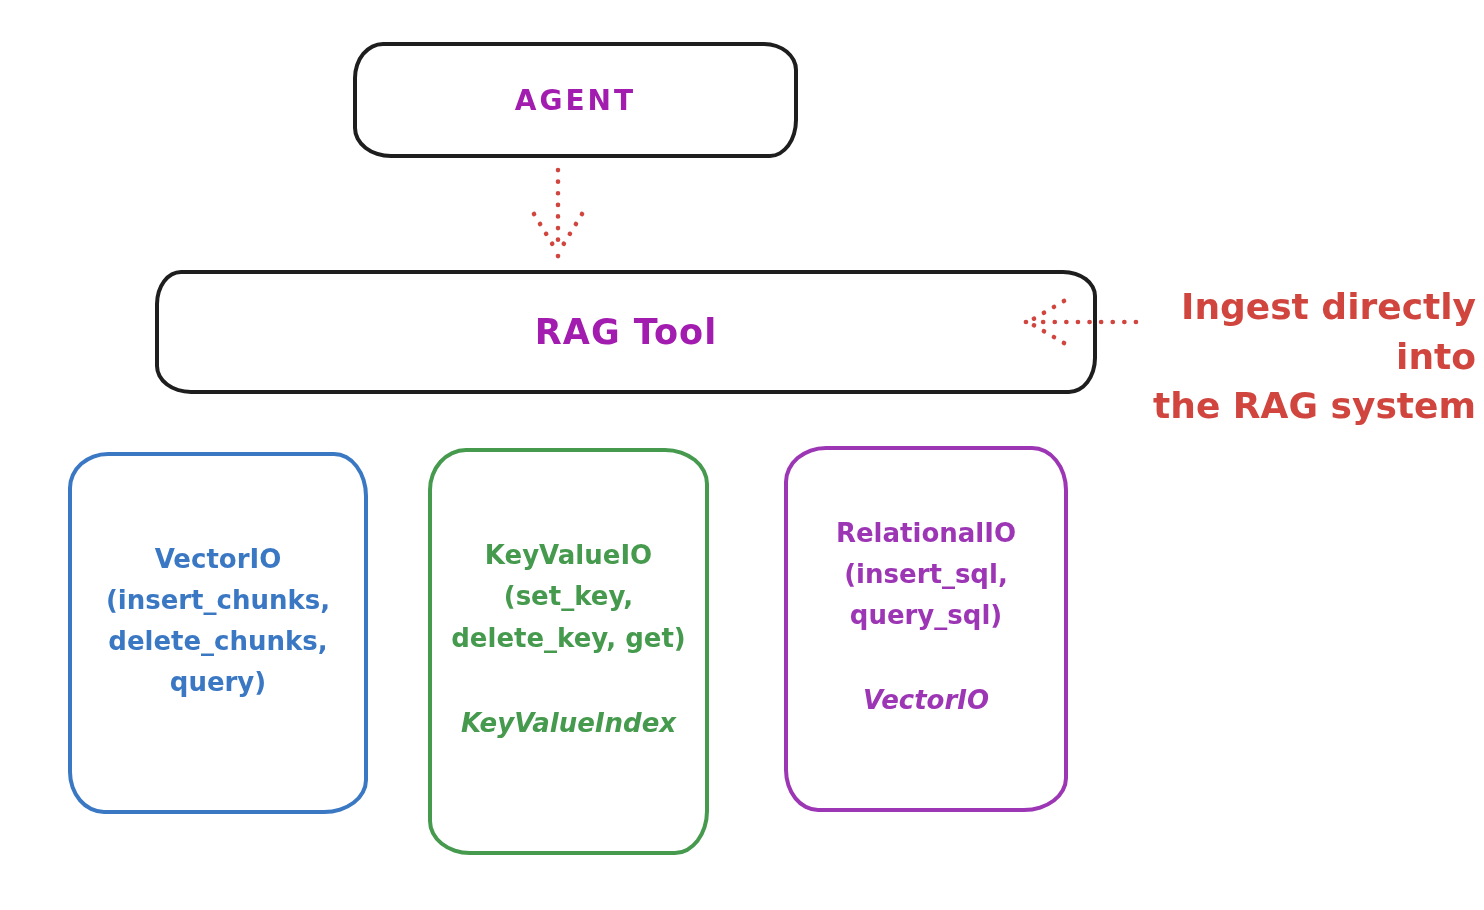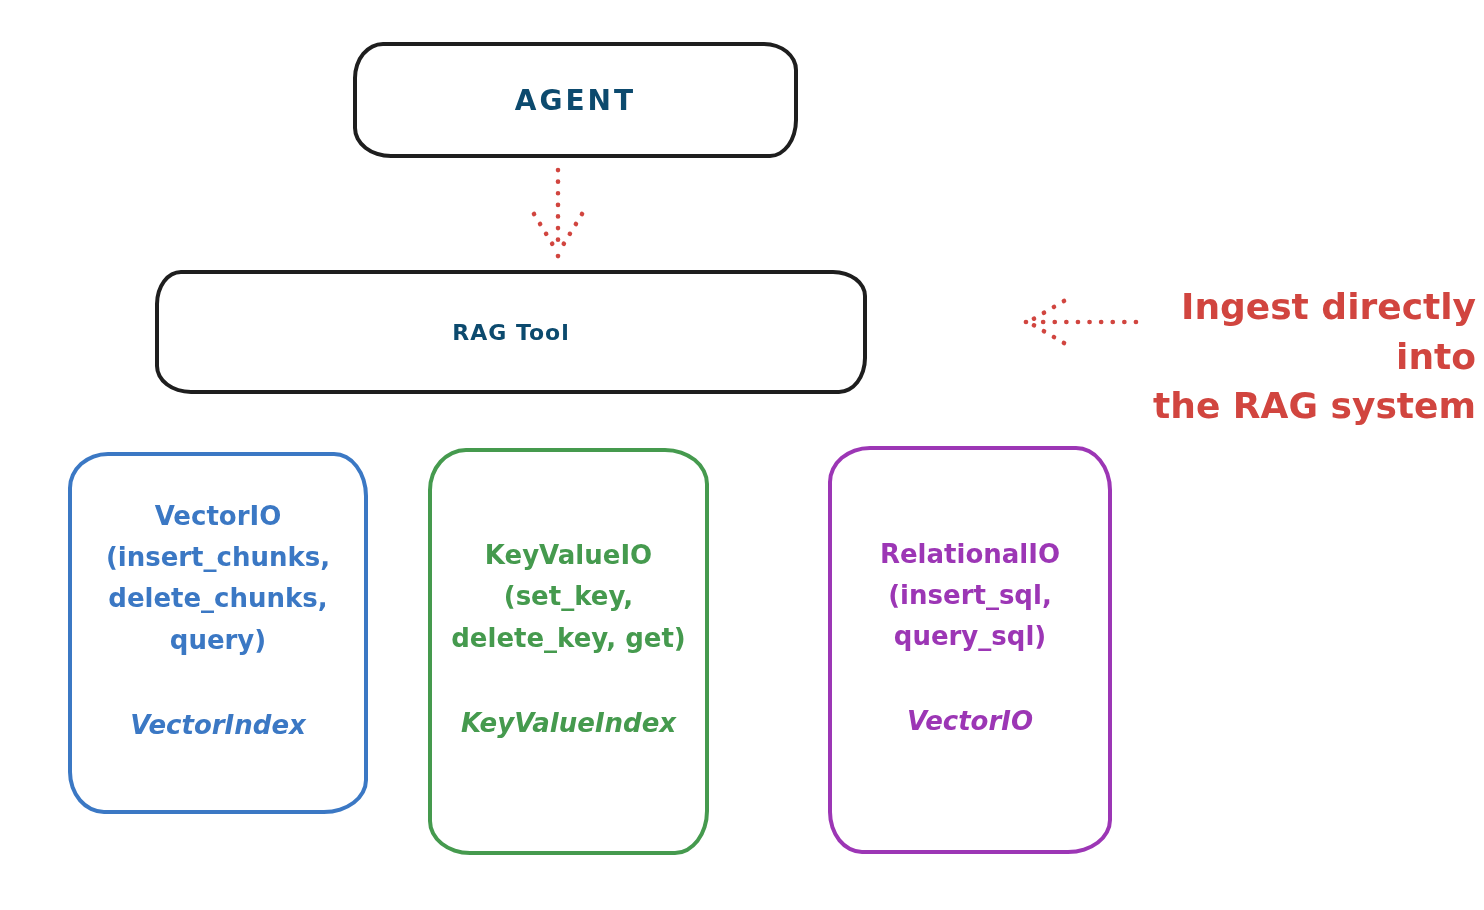--- a/index.html
+++ b/index.html
@@ -18,52 +18,51 @@
   .node {
     position: absolute;
     background: #ffffff;
     display: flex;
     align-items: center;
     justify-content: center;
     text-align: center;
   }
   .node-ink {
     border: 4.5px solid #1e1e1e;
-    color: #0c4a6e;
+    color: #a21caf;
   }
   .box-agent {
     left: 353px; top: 42px; width: 445px; height: 116px;
     border-radius: 30px 34px 28px 38px / 36px 28px 38px 30px;
     font-size: 28px; font-weight: bold; letter-spacing: 3px;
   }
   .box-rag {
-    left: 155px; top: 270px; width: 712px; height: 124px;
+    left: 155px; top: 270px; width: 942px; height: 124px;
     border-radius: 26px 34px 28px 36px / 34px 26px 36px 28px;
-    font-size: 22px; font-weight: bold; letter-spacing: 1px;
+    font-size: 35px; font-weight: bold; letter-spacing: 1px;
   }
   .store-box {
     border-width: 4px;
     border-style: solid;
     flex-direction: column;
     font-weight: bold;
     font-size: 26px;
     line-height: 1.58;
   }
   .box-vector {
     left: 68px; top: 452px; width: 300px; height: 362px;
     border-radius: 40px 34px 44px 36px / 36px 44px 34px 42px;
   }
   .box-keyvalue {
     left: 428px; top: 448px; width: 281px; height: 407px;
     border-radius: 38px 44px 34px 42px / 42px 36px 44px 34px;
   }
   .box-relational {
-    left: 784px; top: 446px; width: 284px; height: 408px;
+    left: 784px; top: 446px; width: 284px; height: 366px;
     border-radius: 42px 36px 44px 34px / 36px 44px 34px 42px;
-    margin-left: 44px;
   }
   .store-title { white-space: pre-line; }
   .store-sublabel { margin-top: 44px; font-style: italic; }
   .store-box .inner { transform: translateY(-12px); }
 
   
   .annotation {
     position: absolute;
     left: 1140px; top: 282px; width: 336px;
     text-align: right;
@@ -111,21 +110,20 @@
 
   <div class="annotation" style="color: rgb(209, 69, 63);">Ingest directly into
 the RAG system</div>
 
   <div class="node store-box box-vector" style="border-color: rgb(59, 120, 196); color: rgb(59, 120, 196);">
     <div class="inner">
       <div class="store-title">VectorIO
 (insert_chunks,
 delete_chunks,
 query)</div>
-      <div class="store-sublabel">VectorIndex</div>
     </div>
   </div>
 
   <div class="node store-box box-keyvalue" style="border-color: rgb(69, 154, 78); color: rgb(69, 154, 78);">
     <div class="inner">
       <div class="store-title">KeyValueIO
 (set_key,
 delete_key, get)</div>
       <div class="store-sublabel">KeyValueIndex</div>
     </div>

